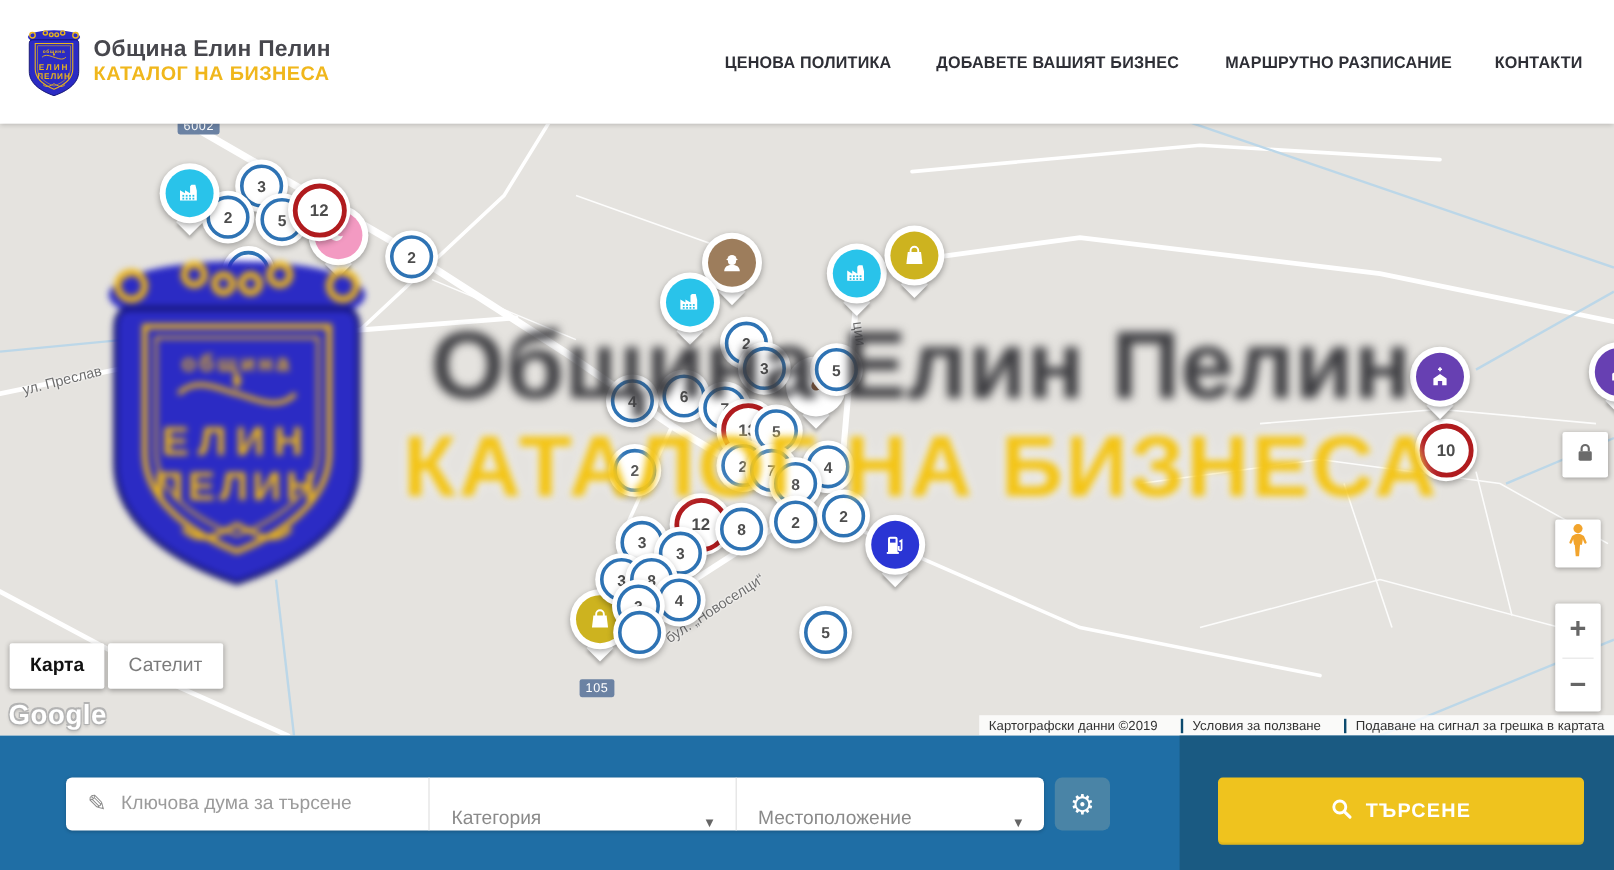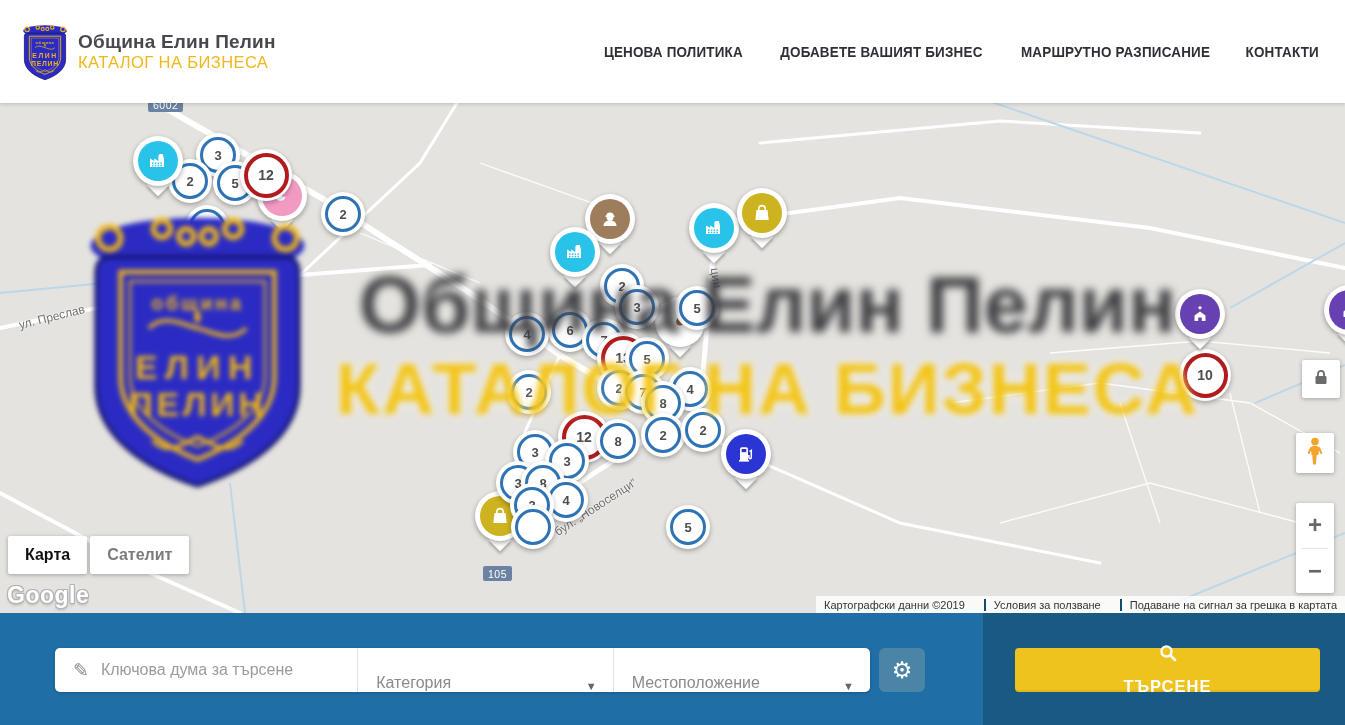--- a/index.html
+++ b/index.html
@@ -6,21 +6,21 @@
   .page{position:relative;width:1345px;height:725px;background:#fff;overflow:hidden;
         font-family:"Liberation Sans","DejaVu Sans",sans-serif;}
 
   
   .header{position:absolute;left:0;top:0;width:1345px;height:103px;background:#fff;
           box-shadow:0 1px 4px rgba(0,0,0,.18);z-index:40;display:flex;align-items:center;}
   .brand{display:flex;align-items:center;margin-left:22px;cursor:pointer;}
   .brand-crest{width:46px;height:58px;margin-top:2px;}
   .brand-text{margin-left:10px;line-height:1.15;}
   .brand-title{font-size:19px;font-weight:bold;color:#47474d;letter-spacing:.2px;}
-  .brand-sub{font-size:16.5px;font-weight:normal;color:#f0b71c;letter-spacing:.4px;}
+  .brand-sub{font-size:16.5px;font-weight:bold;color:#f0b71c;letter-spacing:.4px;}
   .nav{position:absolute;right:25px;top:0;height:103px;display:flex;align-items:center;gap:30px;}
   .nav a{font-size:14px;font-weight:bold;color:#2e2f36;text-decoration:none;letter-spacing:.2px;
          transform:scaleX(.96);transform-origin:center;white-space:nowrap;}
 
   
   .map{position:absolute;left:0;top:103px;width:1345px;height:510px;background:#e5e3df;overflow:hidden;}
   .map svg.roads{position:absolute;left:0;top:0;z-index:0;}
   .street-label{position:absolute;z-index:1;font-size:12px;color:#6e6e6e;white-space:nowrap;
                 text-shadow:0 0 2px #fff,0 0 2px #fff;}
   .road-badge{position:absolute;z-index:1;background:#6b82a3;color:#fff;font-size:10.5px;
@@ -48,21 +48,21 @@
            pointer-events:none;white-space:nowrap;}
   .wm-line1{font-size:80px;font-weight:bold;color:#3e3e42;filter:blur(4px);line-height:84px;}
   .wm-line2{font-size:72px;font-weight:bold;color:#f3c415;letter-spacing:2px;filter:blur(3px);
             line-height:76px;margin-top:4px;text-shadow:0 0 10px rgba(255,255,255,.65);}
 
   
   .map-type{position:absolute;left:8px;top:433px;z-index:6;display:flex;gap:3px;}
   .map-type .mt-btn{height:38px;background:#fff;box-shadow:0 1px 4px rgba(0,0,0,.3);border-radius:2px;
                     display:flex;align-items:center;justify-content:center;font-size:16px;cursor:pointer;padding:0 17px;}
   .mt-map{font-weight:bold;color:#111;}
-  .mt-sat{color:#7b7b7b;font-weight:bold;}
+  .mt-sat{color:#7b7b7b;}
   .google-logo{position:absolute;left:7px;top:479px;z-index:6;font-size:23px;font-weight:bold;color:#fff;
                letter-spacing:.5px;cursor:pointer;
                text-shadow:-1px -1px 0 #b3b3b3,1px -1px 0 #b3b3b3,-1px 1px 0 #b3b3b3,1px 1px 0 #b3b3b3,0 2px 3px rgba(0,0,0,.25);}
   .attribution{position:absolute;right:0;bottom:0;height:17px;z-index:6;display:flex;align-items:center;
                background:rgba(255,255,255,.8);font-size:11px;color:#333;gap:11px;}
   .attribution span{padding:0 8px;white-space:nowrap;}
   .attribution span + span{border-left:2px solid #0c4a6e;}
   .ctrl-btn{position:absolute;z-index:6;background:#fff;box-shadow:0 1px 4px rgba(0,0,0,.3);border-radius:2px;
             display:flex;align-items:center;justify-content:center;cursor:pointer;}
   .lock-btn{left:1302px;top:257px;width:38px;height:38px;}
@@ -85,23 +85,23 @@
   .seg-loc{width:257px;cursor:pointer;}
   .pencil{margin:0 10px 0 18px;font-size:19px;color:#8a8a8a;}
   .seg-keyword input{border:none;outline:none;flex:1;font-size:16px;color:#555;min-width:0;
                      font-family:"Liberation Sans","DejaVu Sans",sans-serif;background:transparent;}
   .seg-keyword input::placeholder{color:#9b9b9b;}
   .select-text{margin-left:18px;font-size:16px;color:#8a8a8a;flex:1;}
   .select-arrow{margin-right:16px;font-size:11px;color:#666;}
   .gear-btn{position:absolute;left:879px;top:648px;width:46px;height:44px;background:#4a84a6;border-radius:6px;
             z-index:31;display:flex;align-items:center;justify-content:center;cursor:pointer;}
   .gear-btn span{font-size:23px;color:#fff;line-height:1;}
-  .search-btn{position:absolute;left:1015px;top:648px;width:305px;height:44px;background:#efc31e;border-radius:4px;
+  .search-btn{position:absolute;left:1015px;top:648px;width:305px;height:56px;background:#efc31e;border-radius:4px;
               z-index:31;display:flex;align-items:center;justify-content:center;gap:11px;cursor:pointer;
-              box-shadow:inset 0 -2px 0 rgba(0,0,0,.06);flex-direction:column;}
+              box-shadow:inset 0 -2px 0 rgba(0,0,0,.06);}
   .search-btn b{color:#fff;font-size:16.5px;letter-spacing:1px;}
 </style>
 </head>
 <body>
 
 <div class="page">
 
   <div class="map">
     <svg class="roads" width="1345" height="510">
       <g stroke="#ffffff" fill="none" stroke-linecap="round">

